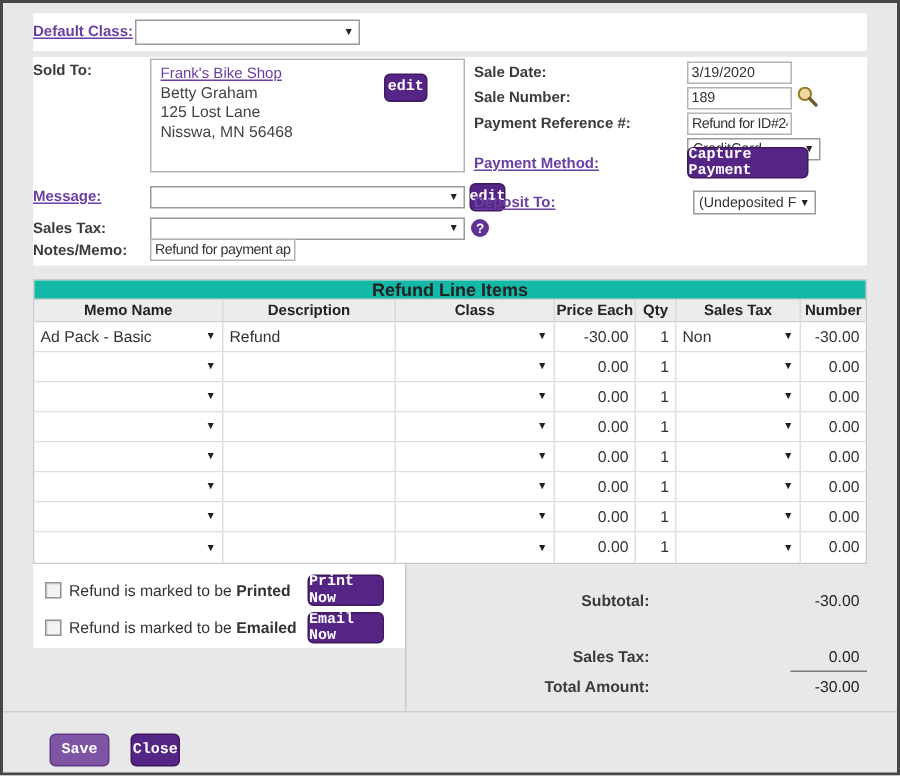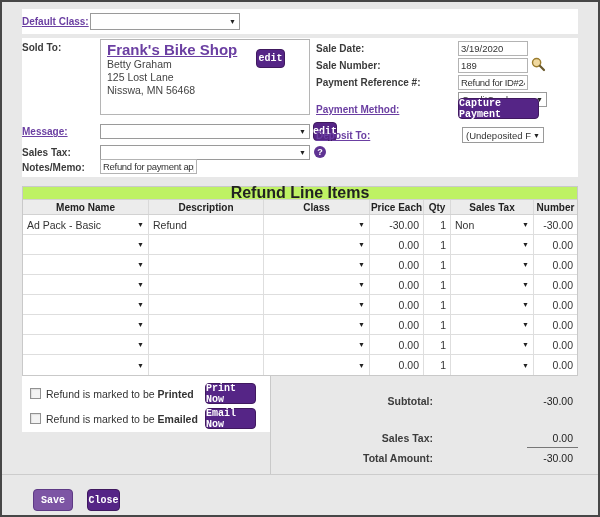--- a/index.html
+++ b/index.html
@@ -33,22 +33,22 @@
   }
   .btn-save { background:#7d55a4; border-color:#5e3a85; }
   
   .addr-box { position:absolute; left:78px; top:1px; width:210px; height:76px; border:1px solid #b5b5b5; padding:3px 6px; }
   .addr-line { font-size:10.5px; color:#444; line-height:13px; white-space:nowrap; }
   
   .help-icon { position:absolute; width:12px; height:12px; border-radius:50%; background:#5f3393; color:#fff;
     font-size:9px; font-weight:bold; display:flex; align-items:center; justify-content:center; cursor:pointer; }
   
   .ltable { position:absolute; left:22px; top:186px; width:556px; background:#fff; border:1px solid #c9c9c9; }
-  .ltable-title { height:13px; background:#bef264; border-bottom:1px solid #d2d2d2; text-align:center;
-    font-weight:bold; font-size:16px; color:#222; line-height:12px; }
+  .ltable-title { height:13px; background:#14b8a6; border-bottom:1px solid #d2d2d2; text-align:center;
+    font-weight:bold; font-size:12px; color:#222; line-height:12px; }
   .thead { display:flex; height:15px; background:#ececec; border-bottom:1px solid #d2d2d2; }
   .th { font-weight:bold; font-size:10px; color:#222; display:flex; align-items:center; justify-content:center;
     border-right:1px solid #d9d9d9; overflow:hidden; }
   .th:last-child { border-right:none; }
   .trow { display:flex; height:20px; background:#fff; border-bottom:1px solid #dedede; }
   .trow:last-child { border-bottom:none; }
   .tc { display:flex; align-items:center; padding:0 4px; border-right:1px solid #dedede;
     font-size:10.5px; color:#333; overflow:hidden; white-space:nowrap; }
   .tc:last-child { border-right:none; }
   .tc.ddcell { justify-content:space-between; cursor:pointer; }
@@ -75,21 +75,21 @@
     <div class="select" style="left:68px; top:4px; width:150px; height:17px;">
       <span class="sel-text"></span>
       <span class="dd-arrow">▼</span>
     </div>
   </div>
 
   <div class="panel" style="left:22px; top:38px; width:556px; height:139px;">
 
     <div class="lbl ralign" style="position:absolute; left:0; top:4px; width:76px;">Sold To:</div>
     <div class="addr-box">
-      <div class="addr-line"><span class="link" style="font-weight:bold; font-size:15px;">Frank's Bike Shop</span></div>
+      <div class="addr-line"><span class="link" style="font-weight:normal; font-size:10px;">Frank's Bike Shop</span></div>
       <div class="addr-line">Betty Graham</div>
       <div class="addr-line">125 Lost Lane</div>
       <div class="addr-line">Nisswa, MN 56468</div>
       <div class="btn-dark" style="left:155px; top:9px; width:29px; height:19px;">edit</div>
     </div>
 
     <div class="link ralign" style="position:absolute; left:0; top:88px; width:76px;">Message:</div>
     <div class="select" style="left:78px; top:86px; width:210px; height:15px;">
       <span class="sel-text"></span>
       <span class="dd-arrow">▼</span>

